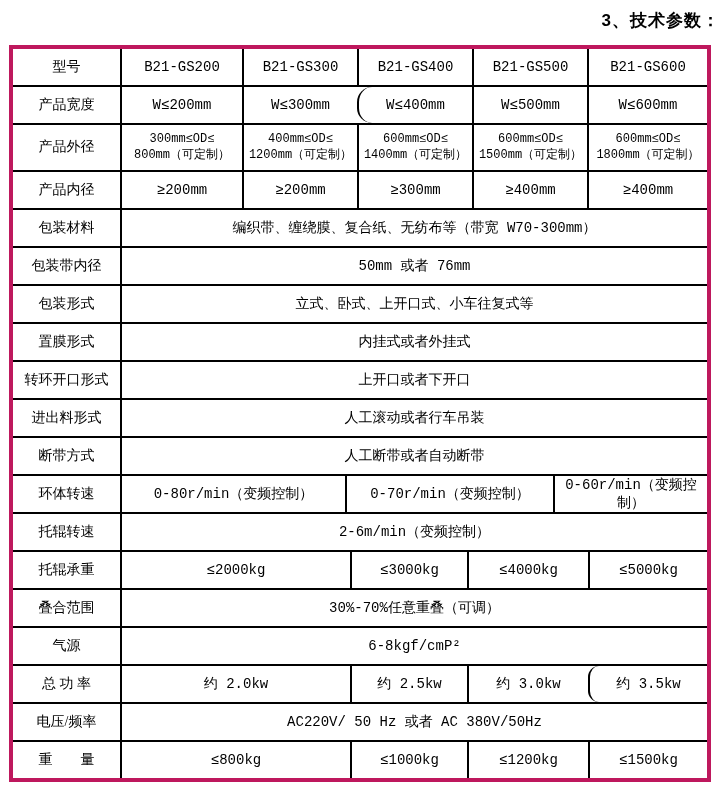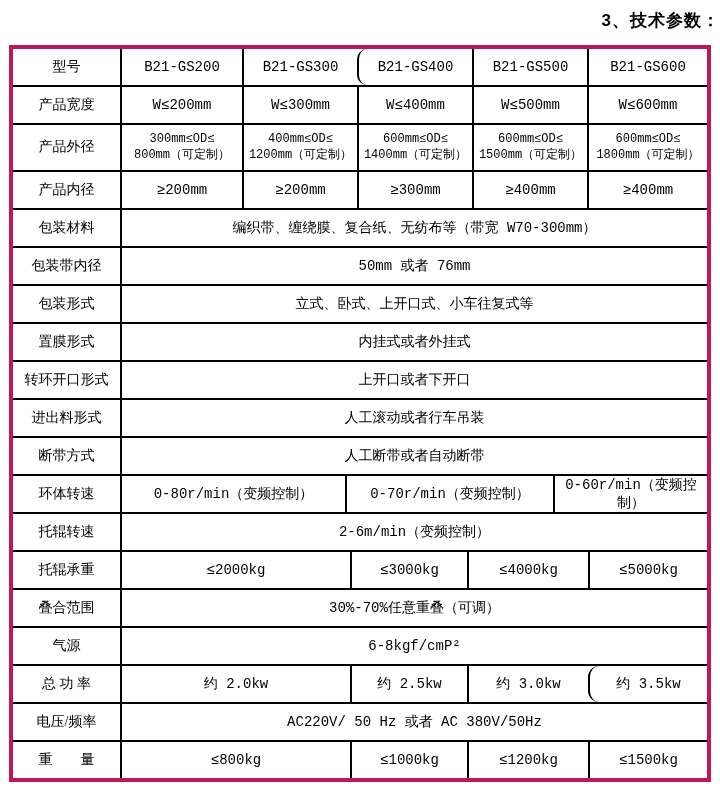--- a/index.html
+++ b/index.html
@@ -54,29 +54,29 @@
 </head>
 <body>
 
 <div class="page-title">3、技术参数：</div>
 
 <div class="spec-table">
     <div class="t-row">
       <div class="t-cell t-label">型号</div>
       <div class="t-cell" style="flex: 0 0 122px;">B21-GS200</div>
       <div class="t-cell" style="flex: 0 0 115px;">B21-GS300</div>
-      <div class="t-cell" style="flex: 0 0 115px; border-radius: 10px;">B21-GS400</div>
+      <div class="t-cell" style="flex: 0 0 115px;">B21-GS400</div>
       <div class="t-cell" style="flex: 0 0 115px;">B21-GS500</div>
       <div class="t-cell" style="flex: 1 1 128px;">B21-GS600</div>
     </div>
     <div class="t-row">
       <div class="t-cell t-label">产品宽度</div>
       <div class="t-cell" style="flex: 0 0 122px;">W≤200mm</div>
       <div class="t-cell" style="flex: 0 0 115px;">W≤300mm</div>
-      <div class="t-cell" style="flex: 0 0 115px;">W≤400mm</div>
+      <div class="t-cell" style="flex: 0 0 115px; border-radius: 15px;">W≤400mm</div>
       <div class="t-cell" style="flex: 0 0 115px;">W≤500mm</div>
       <div class="t-cell" style="flex: 1 1 128px;">W≤600mm</div>
     </div>
     <div class="t-row two-line">
       <div class="t-cell t-label">产品外径</div>
       <div class="t-cell" style="flex: 0 0 122px;">300mm≤OD≤
 800mm（可定制）</div>
       <div class="t-cell" style="flex: 0 0 115px;">400mm≤OD≤
 1200mm（可定制）</div>
       <div class="t-cell" style="flex: 0 0 115px;">600mm≤OD≤

